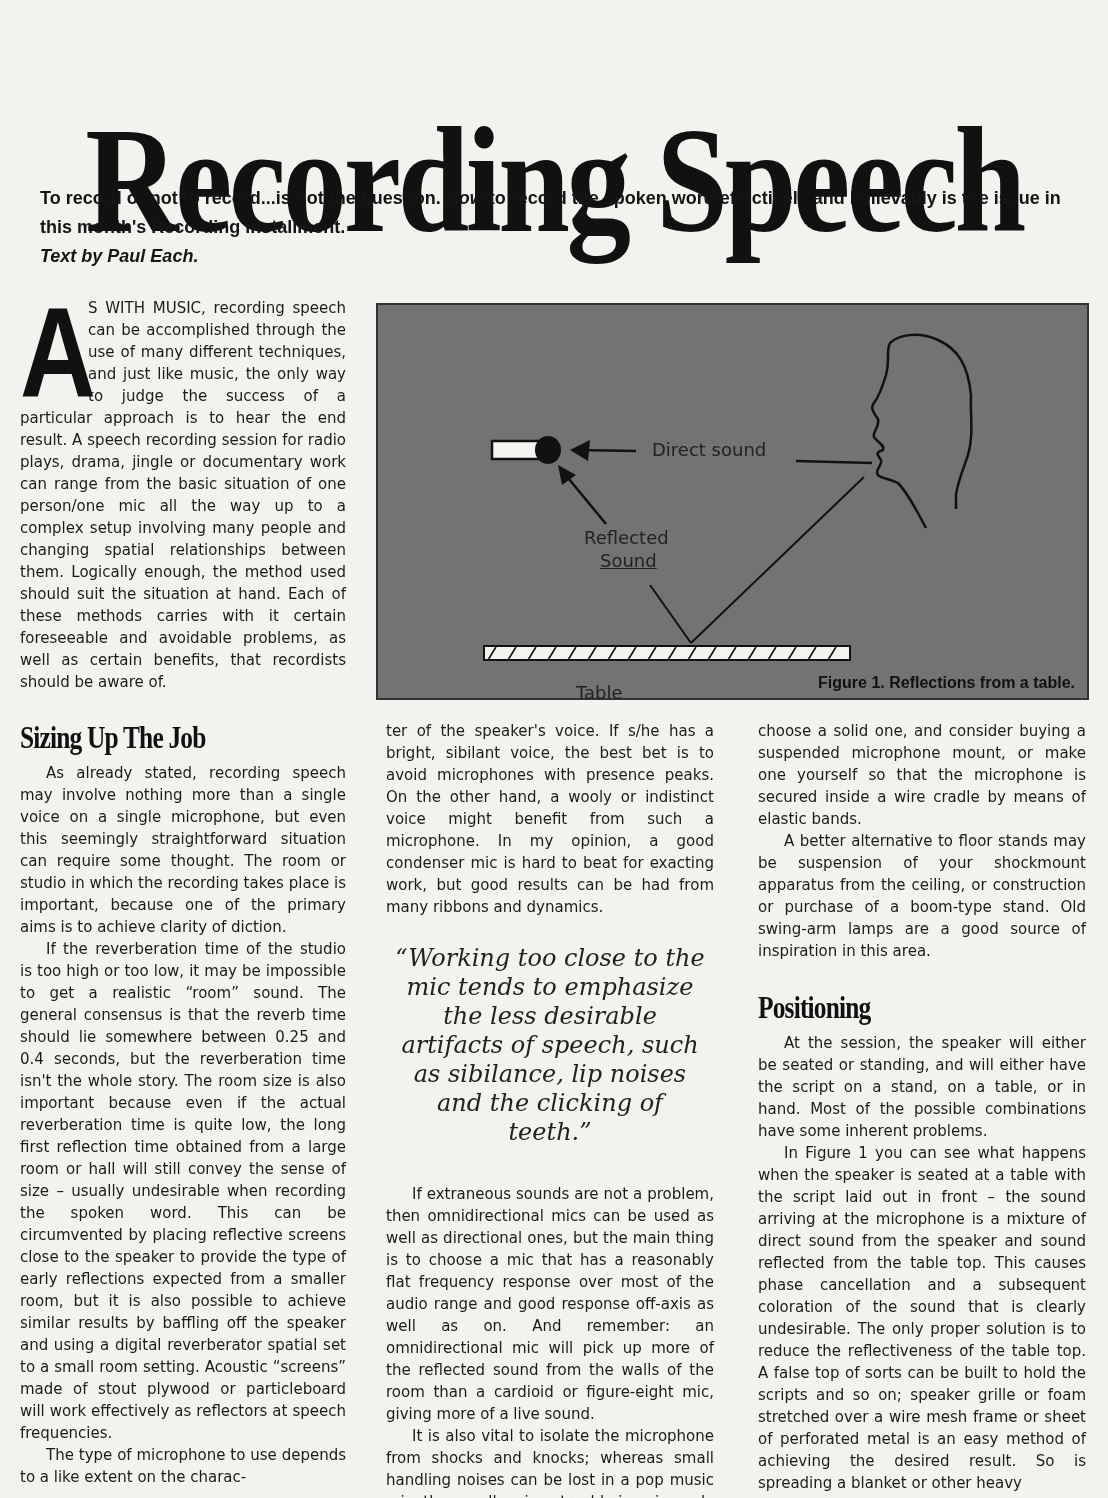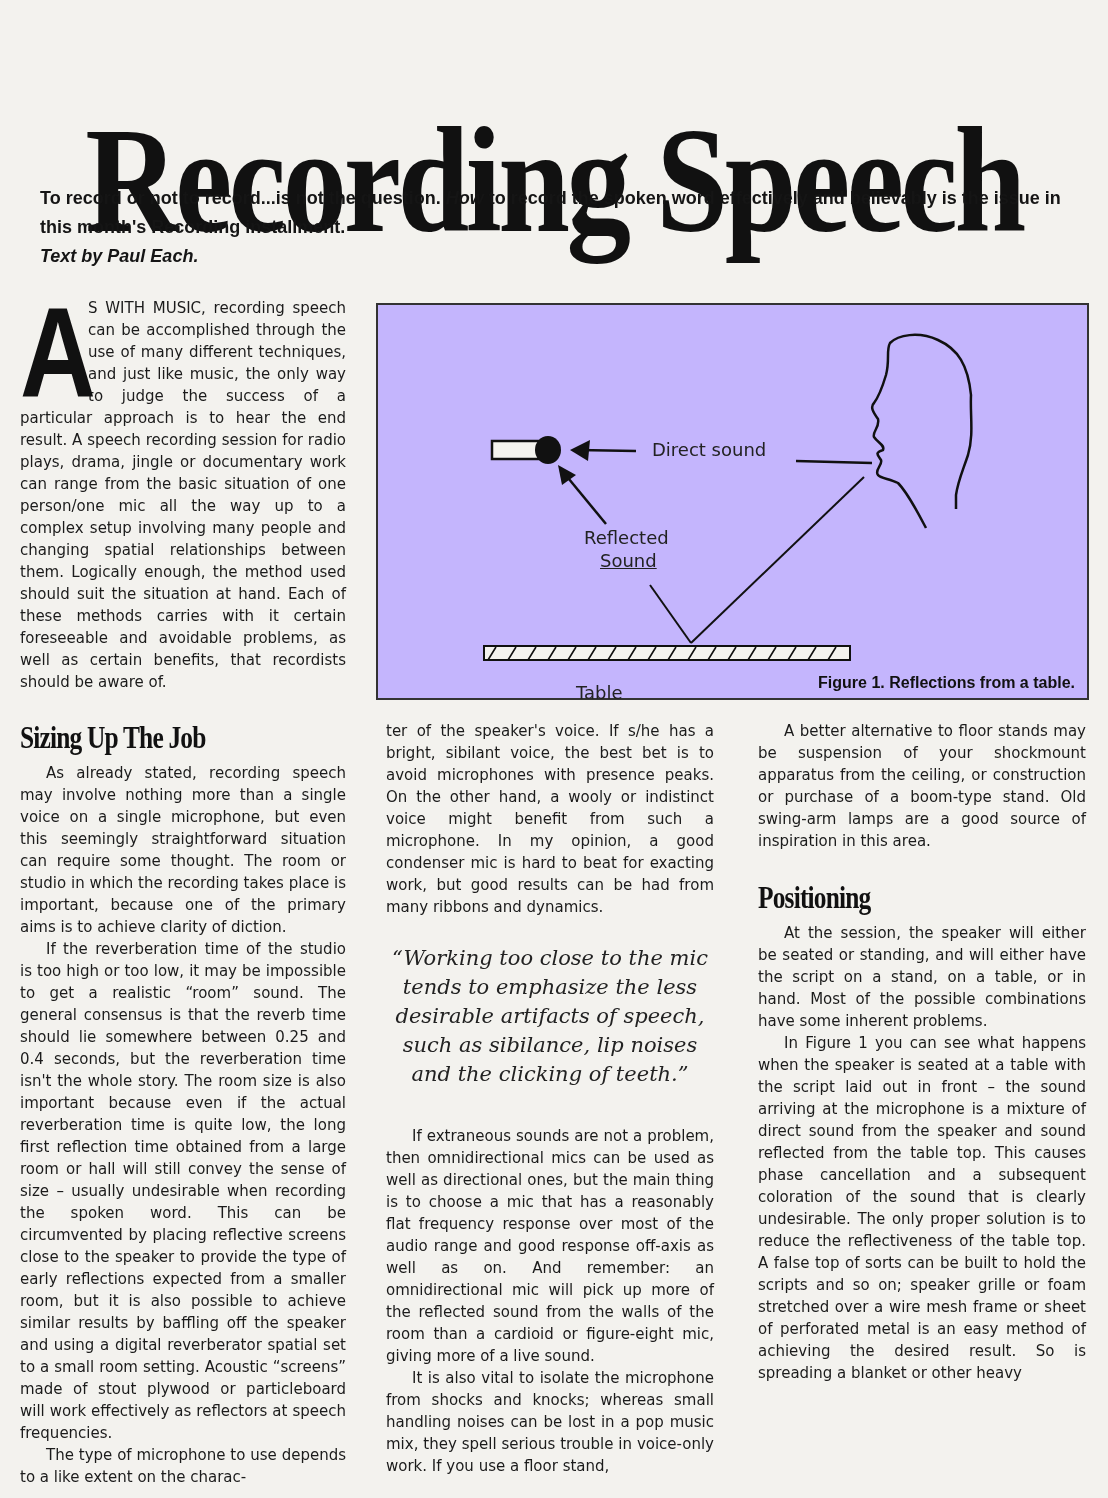--- a/index.html
+++ b/index.html
@@ -46,27 +46,27 @@
     width: 58px; color: #111;
   }
   .head {
     font-family: "Liberation Serif", serif; font-weight: bold;
     font-size: 31px; line-height: 40px; letter-spacing: -1px;
     transform: scaleX(0.82); transform-origin: left;
     margin: 0 0 4px 0; color: #111; white-space: nowrap;
   }
   .pull {
     font-family: "DejaVu Serif", serif; font-style: italic;
-    font-size: 21px; line-height: 29px; text-align: center;
+    font-size: 24px; line-height: 29px; text-align: center;
     margin: 26px 6px 36px 6px; color: #222;
   }
 
   .figure {
     position: absolute; left: 376px; top: 303px; width: 709px; height: 393px;
-    border: 2px solid #333; background: #c4b5fd;
+    border: 2px solid #333; background: #737373;
   }
   .figure svg { position: absolute; left: 0; top: 0; }
   .fig-label {
     position: absolute; font-family: "DejaVu Sans", sans-serif;
     font-size: 18px; color: #222; white-space: nowrap;
   }
   .fig-caption {
     position: absolute; right: 12px; bottom: 6px;
     font-family: "Liberation Sans", sans-serif; font-weight: bold;
     font-size: 16px; color: #111; white-space: nowrap;
@@ -128,17 +128,18 @@
 </div>
 
 <div class="col c2" style="top:720px;">
   <p class="noindent">ter of the speaker's voice. If s/he has a bright, sibilant voice, the best bet is to avoid microphones with presence peaks. On the other hand, a wooly or indistinct voice might benefit from such a microphone. In my opinion, a good condenser mic is hard to beat for exacting work, but good results can be had from many ribbons and dynamics.</p>
   <div class="pull">“Working too close to the mic tends to emphasize the less desirable artifacts of speech, such as sibilance, lip noises and the clicking of teeth.”</div>
   <p>If extraneous sounds are not a problem, then omnidirectional mics can be used as well as directional ones, but the main thing is to choose a mic that has a reasonably flat frequency response over most of the audio range and good response off-axis as well as on. And remember: an omnidirectional mic will pick up more of the reflected sound from the walls of the room than a cardioid or figure-eight mic, giving more of a live sound.</p>
   <p>It is also vital to isolate the microphone from shocks and knocks; whereas small handling noises can be lost in a pop music mix, they spell serious trouble in voice-only work. If you use a floor stand,</p>
 </div>
 
 <div class="col c3" style="top:720px;">
+  <p class="noindent">choose a solid one, and consider buying a suspended microphone mount, or make one yourself so that the microphone is secured inside a wire cradle by means of elastic bands.</p>
   <p>A better alternative to floor stands may be suspension of your shockmount apparatus from the ceiling, or construction or purchase of a boom-type stand. Old swing-arm lamps are a good source of inspiration in this area.</p>
   <div class="head" style="margin-top:26px;">Positioning</div>
   <p>At the session, the speaker will either be seated or standing, and will either have the script on a stand, on a table, or in hand. Most of the possible combinations have some inherent problems.</p>
   <p>In Figure 1 you can see what happens when the speaker is seated at a table with the script laid out in front – the sound arriving at the microphone is a mixture of direct sound from the speaker and sound reflected from the table top. This causes phase cancellation and a subsequent coloration of the sound that is clearly undesirable. The only proper solution is to reduce the reflectiveness of the table top. A false top of sorts can be built to hold the scripts and so on; speaker grille or foam stretched over a wire mesh frame or sheet of perforated metal is an easy method of achieving the desired result. So is spreading a blanket or other heavy</p>
 </div>
 
 </body></html>

